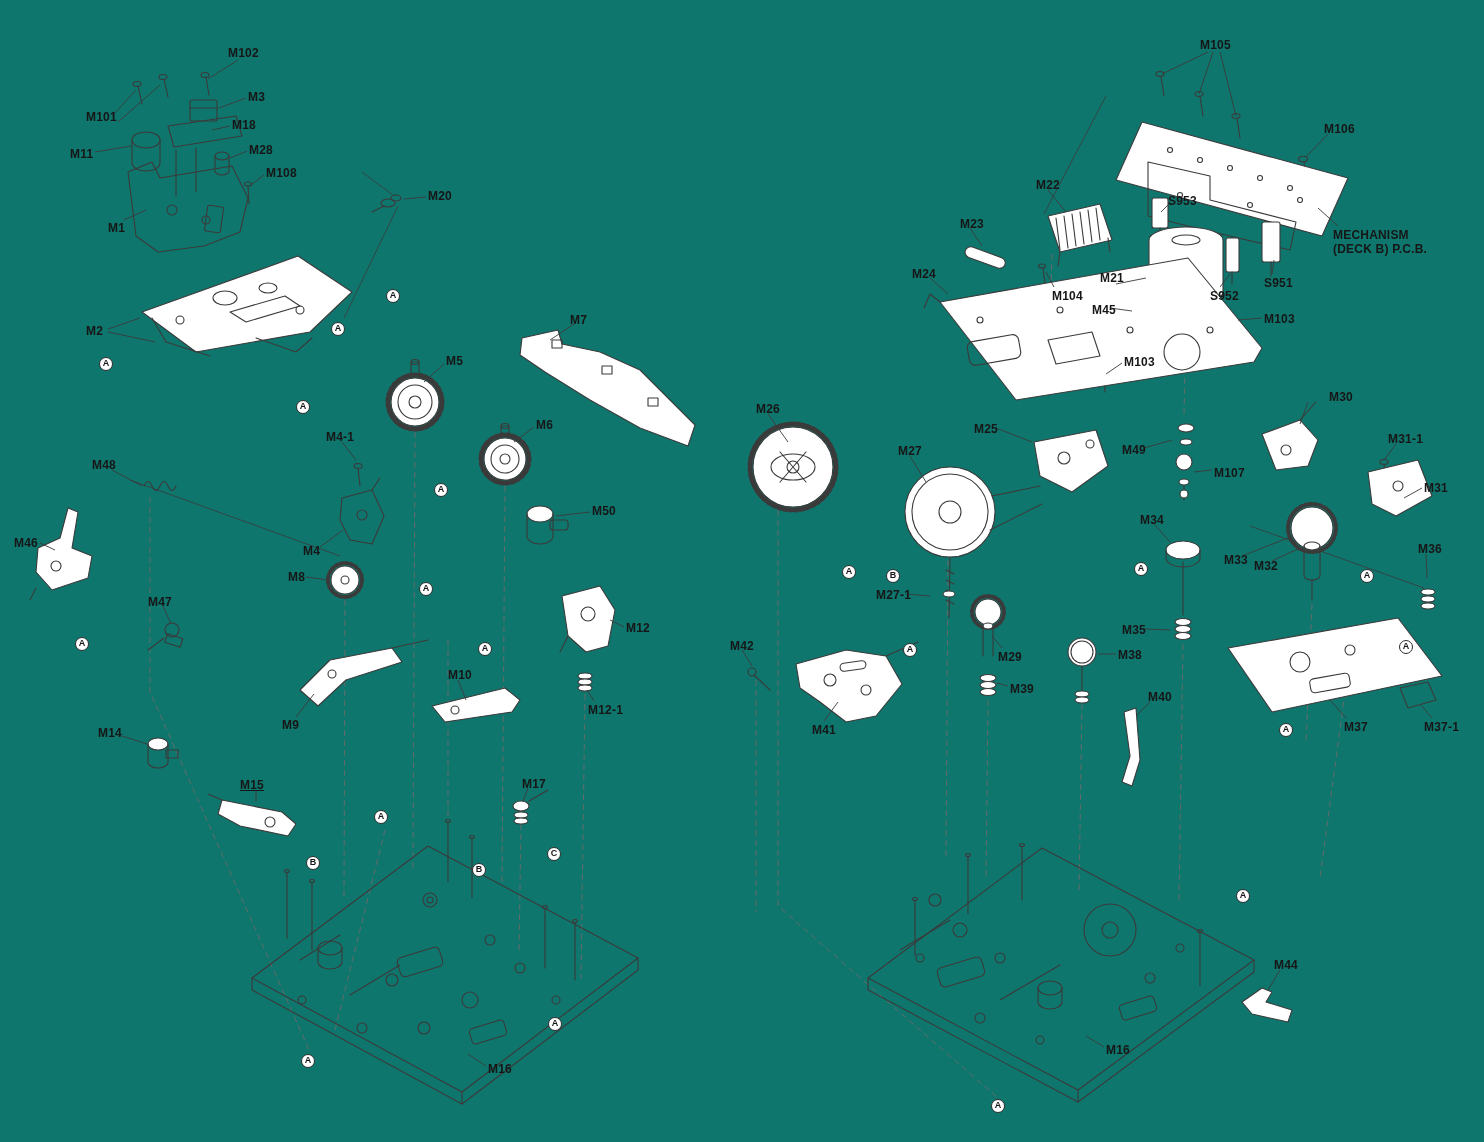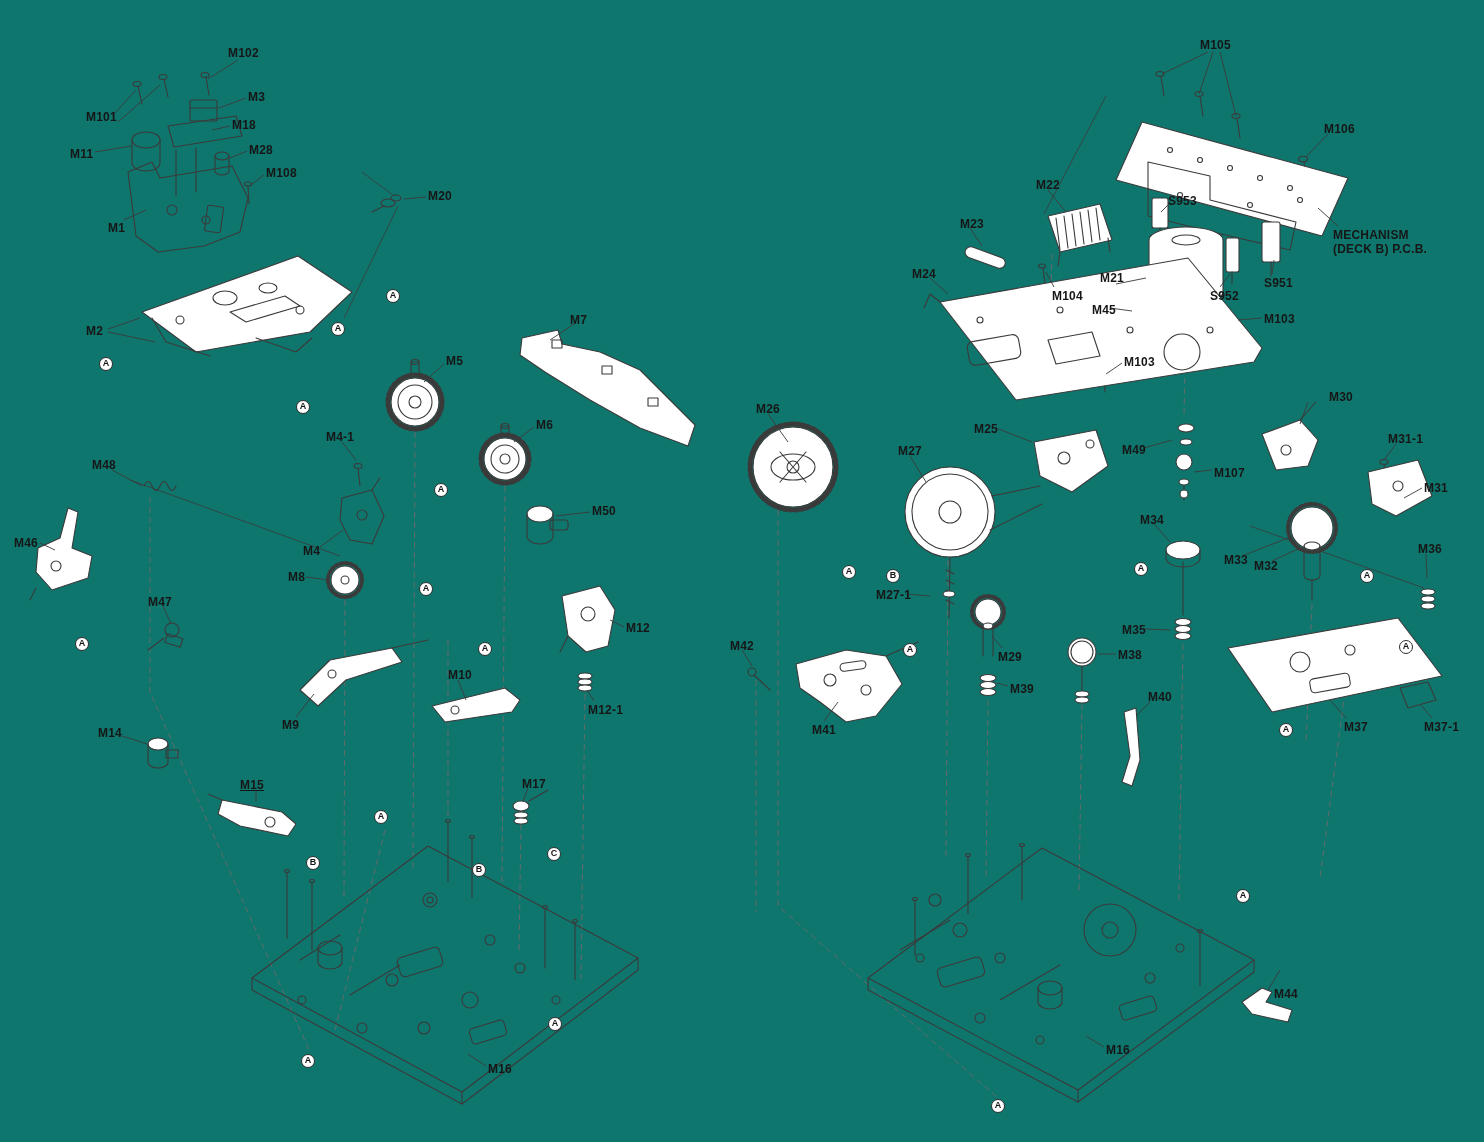--- a/index.html
+++ b/index.html
@@ -595,21 +595,21 @@
       <div class="part-label" style="left: 876px; top: 588px;">M27-1</div>
       <div class="part-label" style="left: 1122px; top: 623px;">M35</div>
       <div class="part-label" style="left: 998px; top: 650px;">M29</div>
       <div class="part-label" style="left: 1118px; top: 648px;">M38</div>
       <div class="part-label" style="left: 1010px; top: 682px;">M39</div>
       <div class="part-label" style="left: 730px; top: 639px;">M42</div>
       <div class="part-label" style="left: 812px; top: 723px;">M41</div>
       <div class="part-label" style="left: 1148px; top: 668px; margin-top: 22px;">M40</div>
       <div class="part-label" style="left: 1344px; top: 720px;">M37</div>
       <div class="part-label" style="left: 1424px; top: 720px;">M37-1</div>
-      <div class="part-label" style="left: 1274px; top: 958px; margin-top: 29px;">M44</div>
+      <div class="part-label" style="left: 1274px; top: 958px;">M44</div>
       <div class="part-label" style="left: 1106px; top: 1043px;">M16</div>
     </div>
 
   <div id="callouts-layer">
       <div class="callout" style="left: 393px; top: 296px;">A</div>
       <div class="callout" style="left: 338px; top: 329px;">A</div>
       <div class="callout" style="left: 106px; top: 364px;">A</div>
       <div class="callout" style="left: 303px; top: 407px;">A</div>
       <div class="callout" style="left: 441px; top: 490px;">A</div>
       <div class="callout" style="left: 426px; top: 589px;">A</div>

